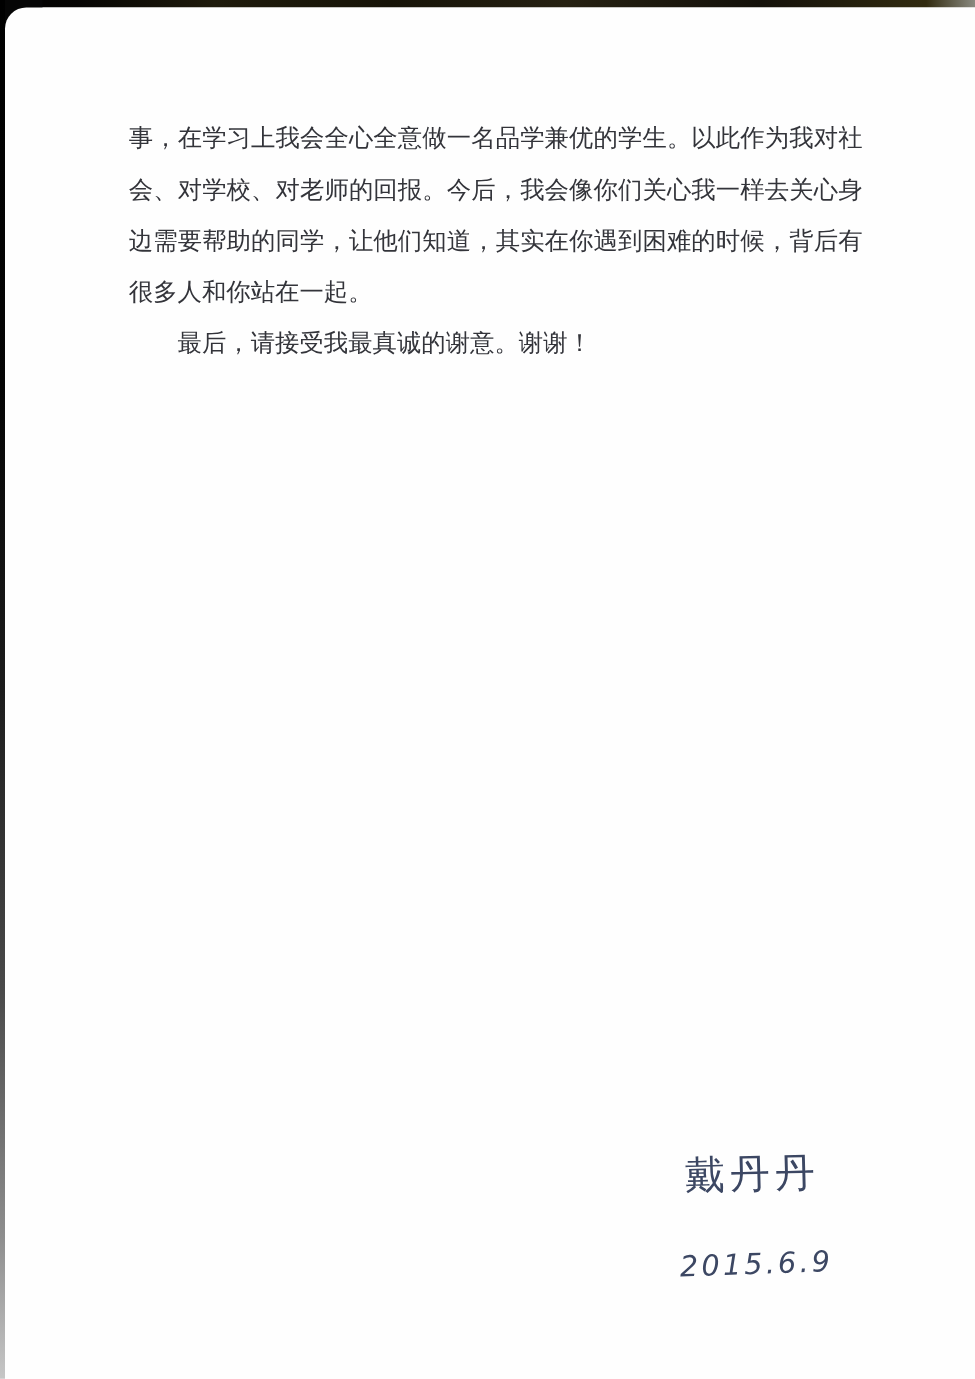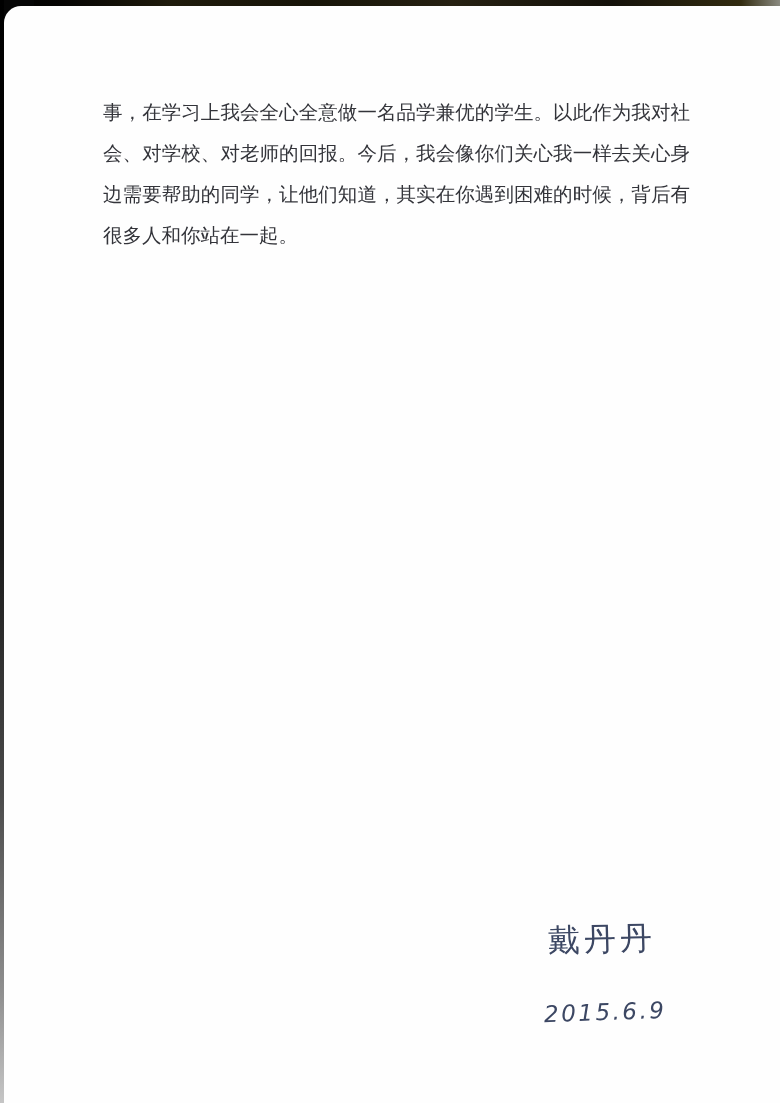--- a/index.html
+++ b/index.html
@@ -44,21 +44,21 @@
     top: 6px; left: 4px; right: 0; bottom: 0;
     background: #fefefe;
     border-top-left-radius: 17px;
     z-index: 2;
   }
   .letter-body {
     position: absolute;
     left: 99px;
     top: 86px;
     width: 587px;
-    font-family: Liberation Serif, serif;
+    font-family: Liberation Mono, monospace;
     font-size: 19.5px;
     line-height: 41px;
     color: #33343a;
     text-align: justify;
     text-justify: inter-ideograph;
   }
   .para { margin: 0; }
   .indent { text-indent: 2em; }
   .signature {
     position: absolute;
@@ -85,18 +85,19 @@
 </head>
 <body>
 
 <div class="edge-top"></div>
 <div class="corner-black"></div>
 <div class="edge-left"></div>
 
 <div class="paper">
   <div class="letter-body">
     <p class="para">事，在学习上我会全心全意做一名品学兼优的学生。以此作为我对社会、对学校、对老师的回报。今后，我会像你们关心我一样去关心身边需要帮助的同学，让他们知道，其实在你遇到困难的时候，背后有很多人和你站在一起。</p>
+    <p class="para indent">最后，请接受我最真诚的谢意。谢谢！</p>
   </div>
 
   <div class="signature">戴丹丹</div>
 
   <div class="hand-date">2015.6.9</div>
 </div>
 
 </body></html>

